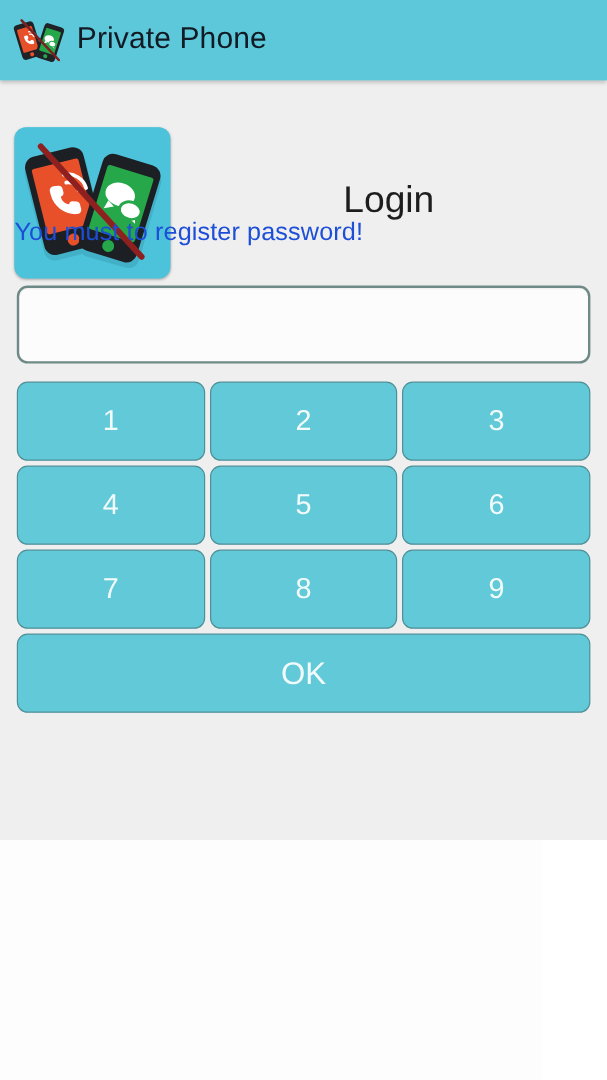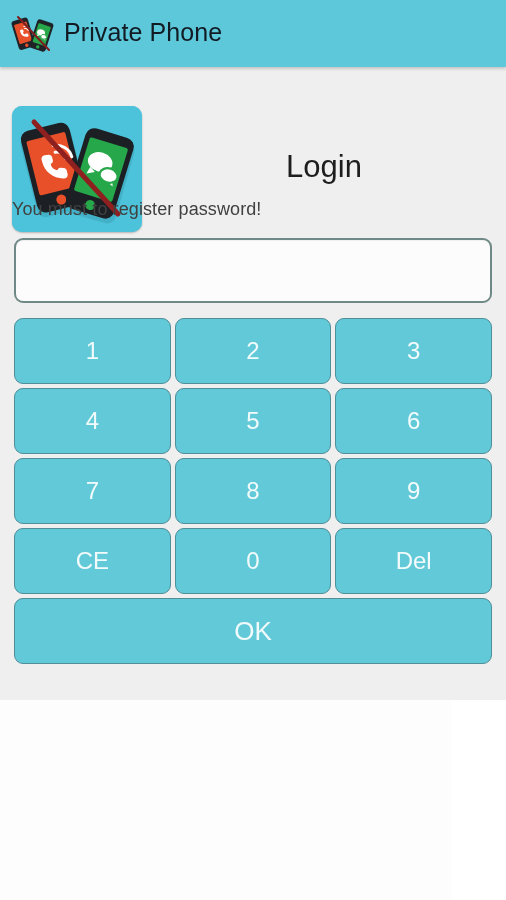--- a/index.html
+++ b/index.html
@@ -83,23 +83,23 @@
     align-items: center;
     justify-content: center;
     font-size: 31px;
     color: #1d1d1d;
     padding-bottom: 4px;
   }
 
   
   .instruction {
     position: absolute;
-    left: 12px; top: 132px;
-    font-size: 18px;
-    color: #404040;
+    left: 12px; top: 115px;
+    font-size: 21px;
+    color: #1d4ed8;
     letter-spacing: 0.1px;
   }
 
   
   .pw-input {
     position: absolute;
     left: 14px; top: 171px;
     width: 478px;
     height: 65px;
     background: #fcfcfc;
@@ -251,23 +251,18 @@
         <div class="key">5</div>
         <div class="key">6</div>
       </div>
 
       <div class="key-row">
         <div class="key">7</div>
         <div class="key">8</div>
         <div class="key">9</div>
       </div>
 
-      <div class="key-row">
-        <div class="key">CE</div>
-        <div class="key">0</div>
-        <div class="key">Del</div>
-      </div>
 
       <div class="key-ok">OK</div>
     </div>
 
   </div>
 </div>
 
 </body></html>

